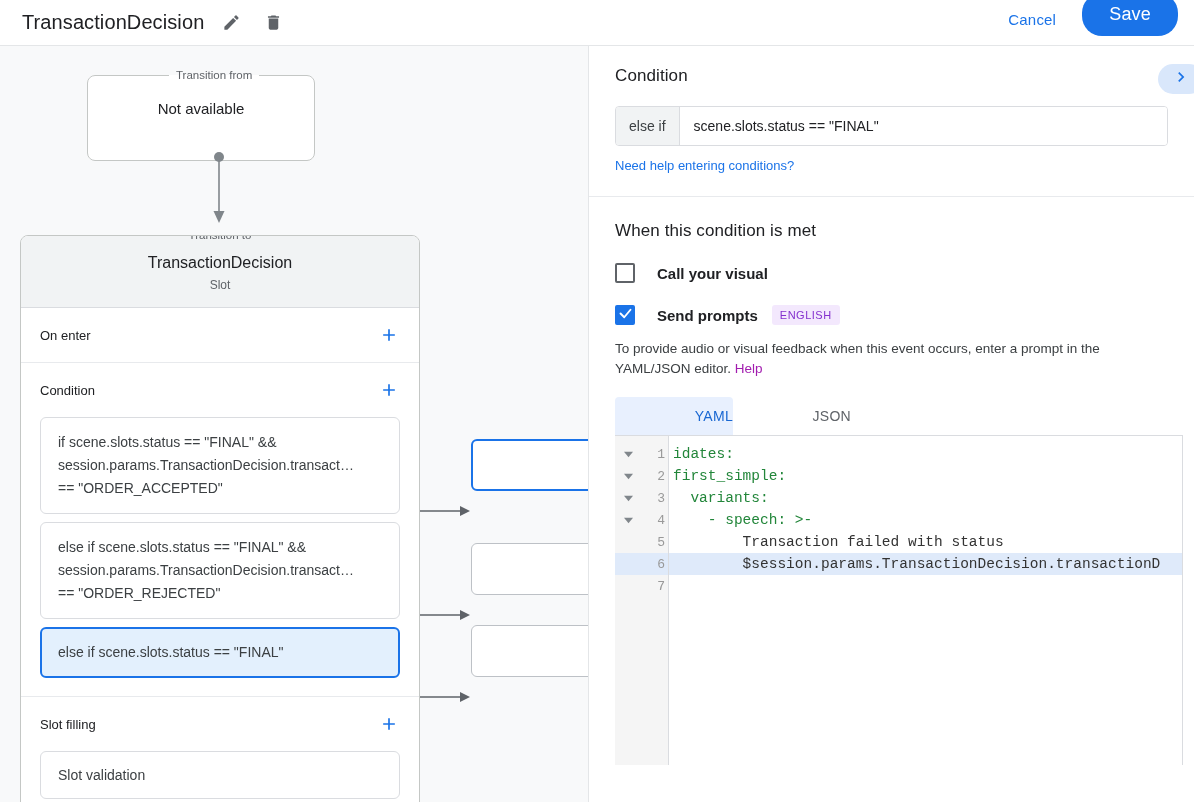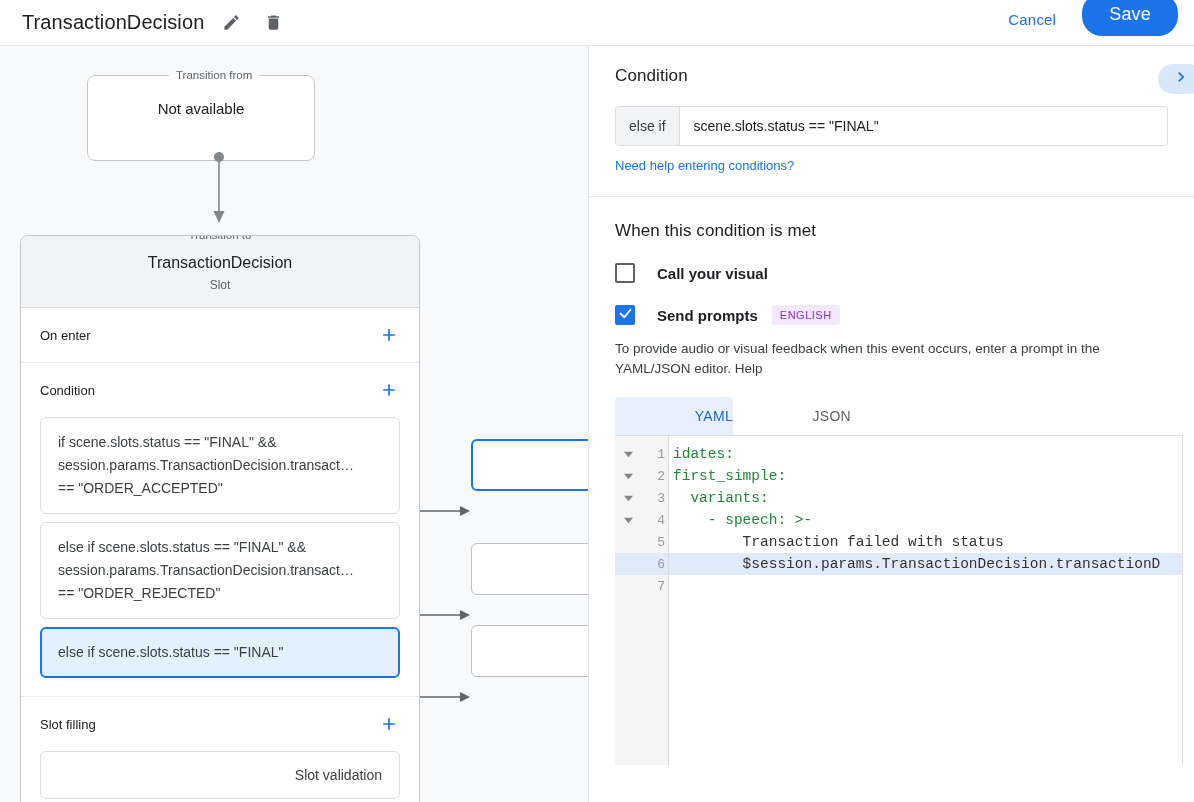--- a/index.html
+++ b/index.html
@@ -119,21 +119,21 @@
     transform: translateX(-50%);
     background: #f1f3f4;
     padding: 0 7px;
     font-size: 11.5px;
     color: #5f6368;
   }
   #scene-name { font-size: 16px; color: #202124; }
   #scene-type { font-size: 12px; color: #5f6368; margin-top: 6px; }
 
   .section { border-bottom: 1px solid #e8eaed; padding: 0 19px 0; }
-  .section:last-child { border-bottom: none; text-align: right; }
+  .section:last-child { border-bottom: none; }
   .section-head {
     display: flex; align-items: center; justify-content: space-between;
     height: 54px;
   }
   .section-title { font-size: 13px; color: #202124; }
   .plus-btn {
     width: 22px; height: 22px;
     display: flex; align-items: center; justify-content: center;
     cursor: pointer;
   }
@@ -271,21 +271,21 @@
     padding: 4px 8px;
     border-radius: 3px;
   }
   #prompt-desc {
     margin-top: 14px;
     font-size: 13.5px;
     color: #3c4043;
     line-height: 20px;
     max-width: 560px;
   }
-  #prompt-desc-link { color: #404040; text-decoration: none; cursor: pointer; }
+  #prompt-desc-link { color: #a21caf; text-decoration: none; cursor: pointer; }
 
   
   #editor-tabs { display: flex; margin-top: 18px; }
   .editor-tab {
     font-size: 14px;
     color: #5f6368;
     padding: 11px 0;
     width: 118px;
     text-align: right;
     cursor: pointer;

